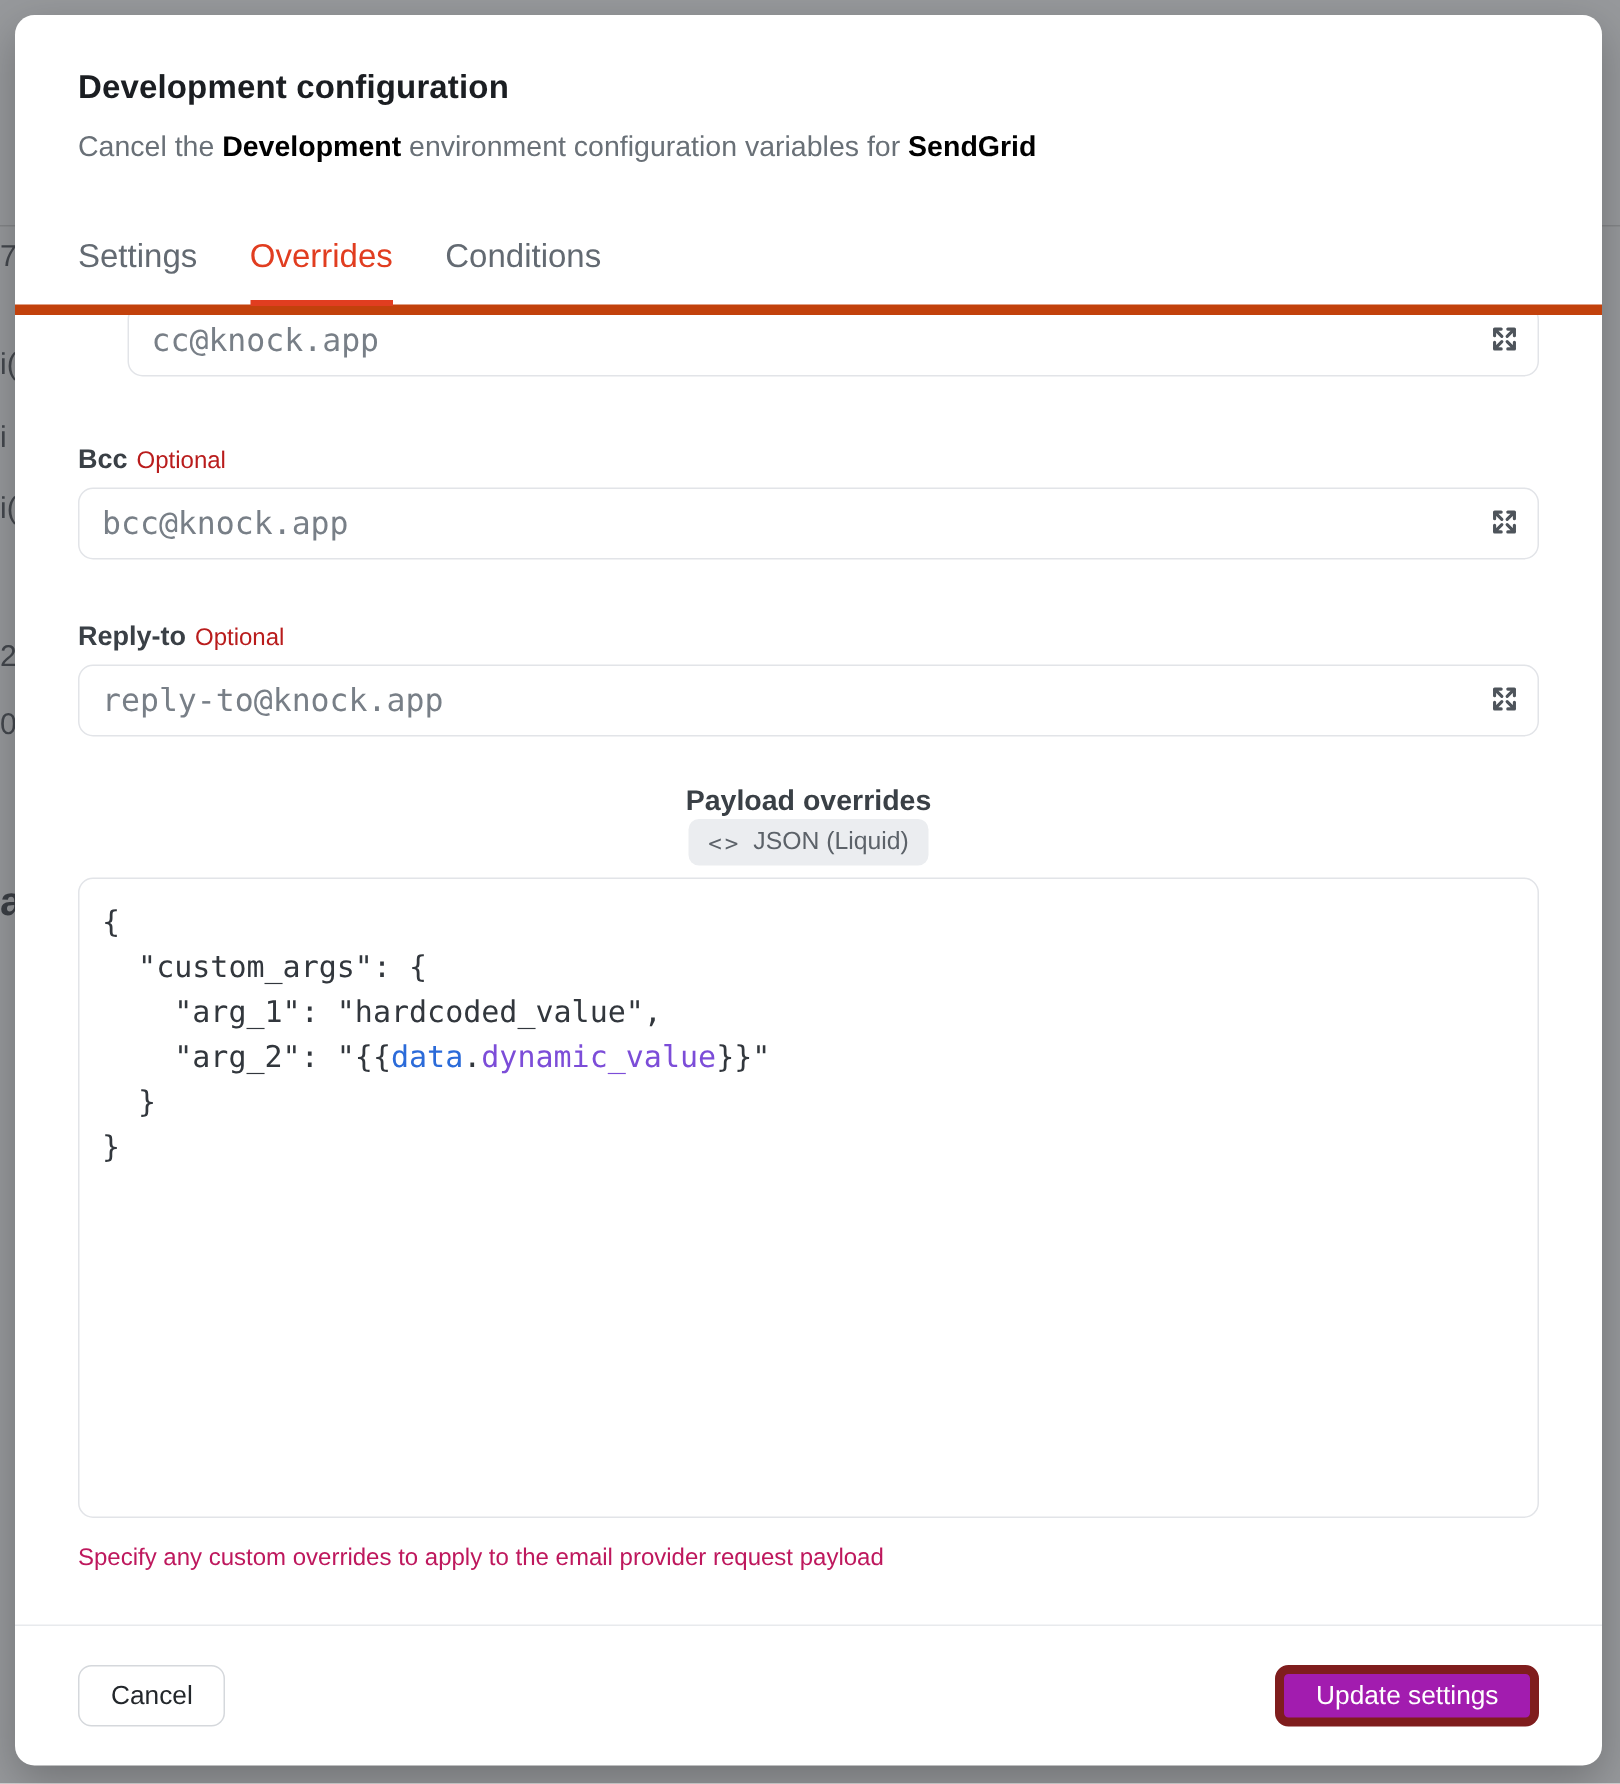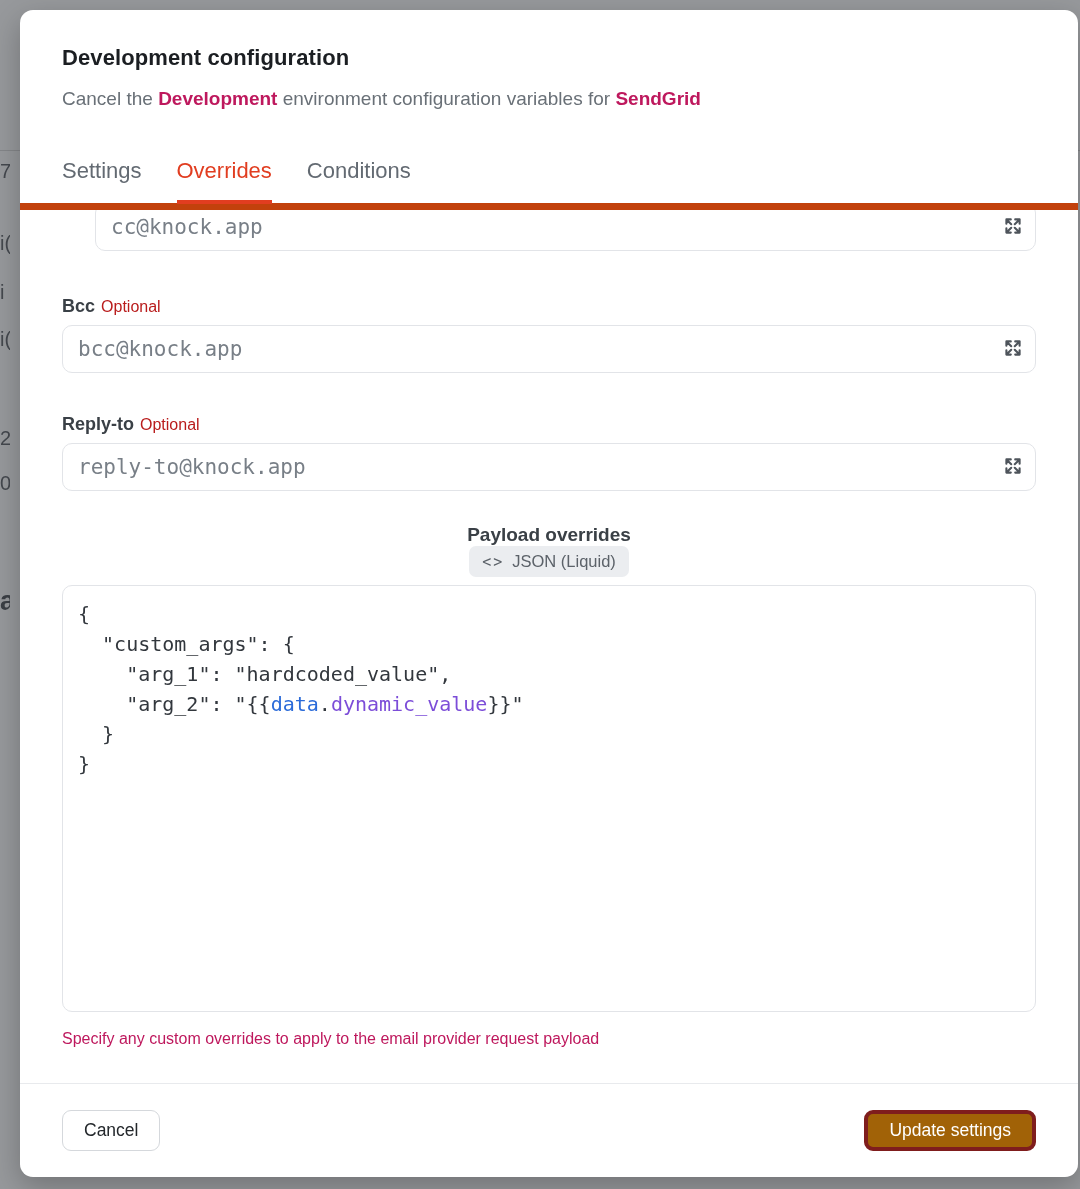--- a/index.html
+++ b/index.html
@@ -13,29 +13,29 @@
   
   .backdrop-frag {
     position:absolute; left:0; width:10px; overflow:hidden;
     color:#44484E; font-size:20px; font-weight:400; white-space:nowrap;
   }
   .backdrop-frag.bold { font-weight:700; font-size:27px; color:#3B3F45; }
   .backdrop-line { position:absolute; left:0; right:0; top:150px; height:1px; background:rgba(0,0,0,0.12); }
 
   
   .modal {
-    position:absolute; left:20px; top:10px; width:1058px; height:1167px;
+    position:absolute; left:10px; top:10px; width:1058px; height:1167px;
     background:#ffffff; border-radius:13px;
     box-shadow:0 10px 30px rgba(0,0,0,0.25);
     display:flex; flex-direction:column; overflow:hidden;
   }
   .modal-header { padding:34px 42px 0 42px; flex:0 0 auto; }
   .modal-title { font-size:22px; font-weight:700; color:#1B1E22; line-height:28px; letter-spacing:0.1px; }
   .modal-subtitle { margin-top:14px; font-size:19px; line-height:26px; color:#697077; }
-  .modal-subtitle b { color:#be185d; font-weight:700; }
+  .modal-subtitle b { color:#000000; font-weight:700; }
 
   
   .tabs {
     margin-top:46px; padding:0 42px; display:flex; gap:35px;
     border-bottom:7px solid #c2410c; flex:0 0 auto;
   }
   .tab {
     font-size:22px; line-height:26px; color:#636A72; font-weight:500;
     padding-bottom:16px; border-bottom:4px solid transparent; margin-bottom:-1px;
     cursor:pointer;
@@ -97,21 +97,21 @@
   .btn {
     height:41px; border-radius:9px; font-size:17.5px; cursor:pointer;
     display:inline-flex; align-items:center; justify-content:center;
     font-family:"Liberation Sans", sans-serif;
   }
   .btn-cancel {
     background:#fff; border:1px solid #D5D8DC; color:#23272B;
     padding:0 21px; font-weight:500;
   }
   .btn-primary {
-    background:#a16207; border:4px solid #7f1d1d; color:#ffffff;
+    background:#a21caf; border:6px solid #7f1d1d; color:#ffffff;
     padding:0 21px; font-weight:500;
   }
 </style>
 </head>
 <body>
 
 <div>
   <div class="backdrop-line"></div>
   <span class="backdrop-frag" style="top:160px">7</span>
   <span class="backdrop-frag" style="top:232px">i(</span>

